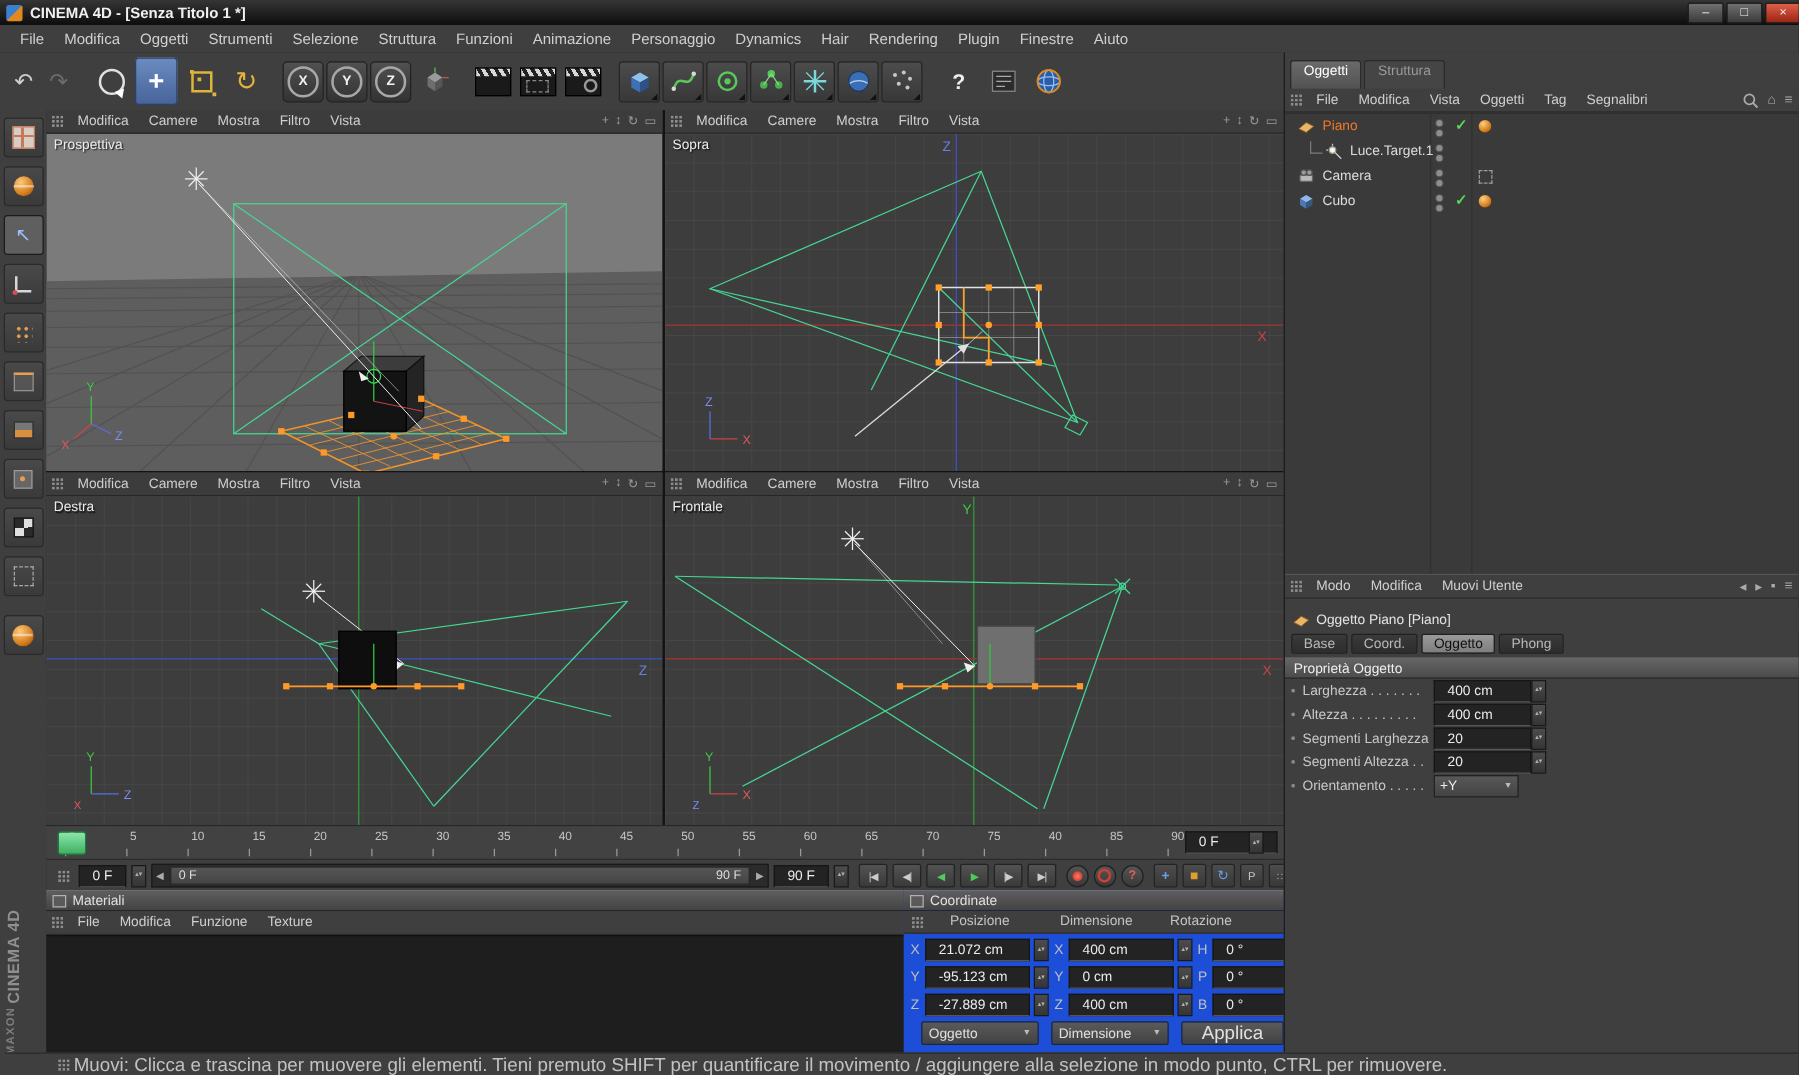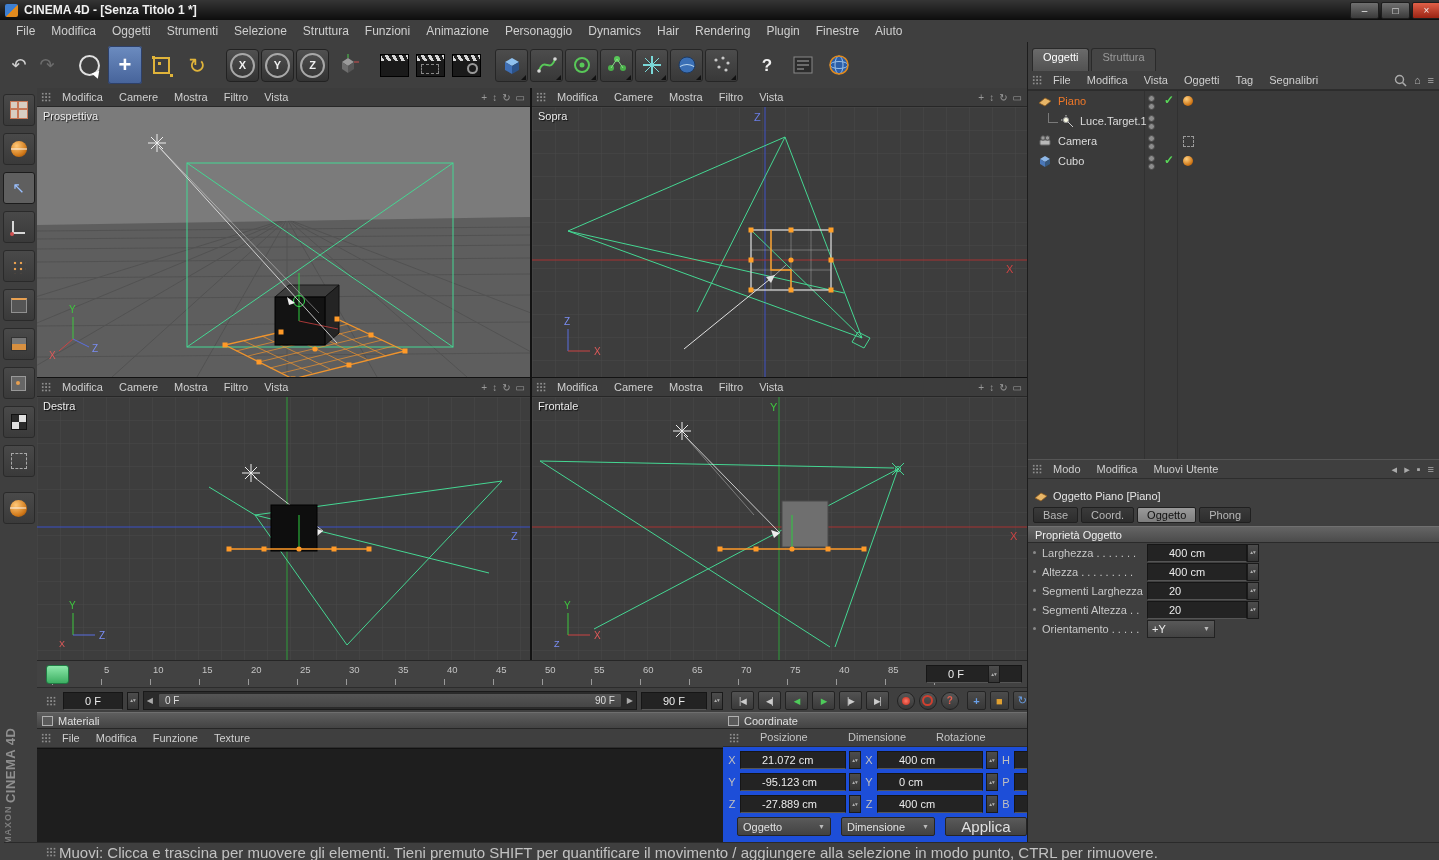--- a/index.html
+++ b/index.html
@@ -63,21 +63,21 @@
 
 #timeline{left:37px;top:660px;width:990px;height:52px;background:#3f3f3f;border-top:1px solid #262626}
 #ruler{position:relative;height:26px;border-bottom:1px solid #2c2c2c;background:#424242}
 #ticks{position:absolute;left:14px;top:3px;display:flex;height:21px}
 .tick{width:49px;position:relative;font-size:9.5px;color:#c4c4c4;flex:none}
 .tick i{position:absolute;left:1px;bottom:0;width:1px;height:6px;background:#9a9a9a}
 .tick b{font-weight:400;margin-left:4px}
 #playhead{position:absolute;left:9px;top:4px;width:21px;height:17px;border-radius:3px;background:linear-gradient(#8ce8aa,#3daf62);border:1px solid #1f7a42;z-index:2}
 #ruler .fld{position:absolute;right:5px;top:4px;width:52px}
 #tl-controls{display:flex;align-items:center;gap:4px;padding:0 5px;height:25px}
-.fld{background:#232323;border:1px solid #161616;border-bottom-color:#555;color:#ececec;height:16px;display:flex;align-items:center;padding:0 21px;font-size:11px;white-space:nowrap}
+.fld{background:#232323;border:1px solid #161616;border-bottom-color:#555;color:#ececec;height:16px;display:flex;align-items:center;padding:0 10px;font-size:11px;white-space:nowrap}
 .spin{width:10px;height:16px;background:linear-gradient(#4c4c4c,#353535);border:1px solid #1a1a1a;display:flex;flex-direction:column;align-items:center;justify-content:center;font-size:5.5px;color:#b0b0b0;line-height:5px;flex:none}
 #tl-slider{flex:none;width:492px;height:17px;background:#2b2b2b;border:1px solid #1a1a1a;display:flex;align-items:center}
 #tl-slider .pill{flex:1;height:13px;margin:0 2px;background:linear-gradient(#555,#454545);border:1px solid #2a2a2a;border-radius:2px;display:flex;align-items:center;justify-content:space-between;padding:0 6px;font-size:10px;color:#ddd}
 #tl-slider .arr{width:12px;text-align:center;color:#aaa;font-size:8px}
 .tlb{width:21px;height:17px;background:linear-gradient(#525252,#3a3a3a);border:1px solid #232323;border-radius:2px;display:flex;align-items:center;justify-content:center;font-size:8.5px;color:#ccc;letter-spacing:-1px;flex:none}
 .tlb.green{color:#4ecb5a}
 .rnd{width:16px;height:16px;border-radius:50%;background:linear-gradient(#565656,#383838);border:1px solid #222;display:flex;align-items:center;justify-content:center;flex:none}
 .rnd i{width:8px;height:8px;border-radius:50%;background:radial-gradient(#ff7a6a,#c02818)}
 .rnd.ring i{background:none;border:2px solid #d04030;width:7px;height:7px}
 .rnd.q{color:#e06050;font-size:10px;font-weight:700}

